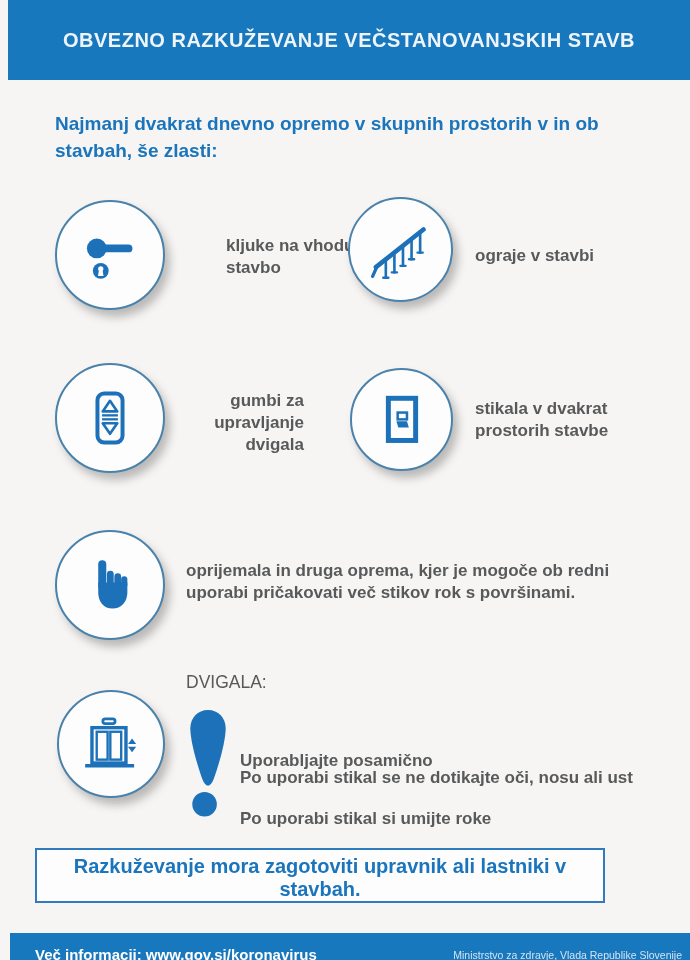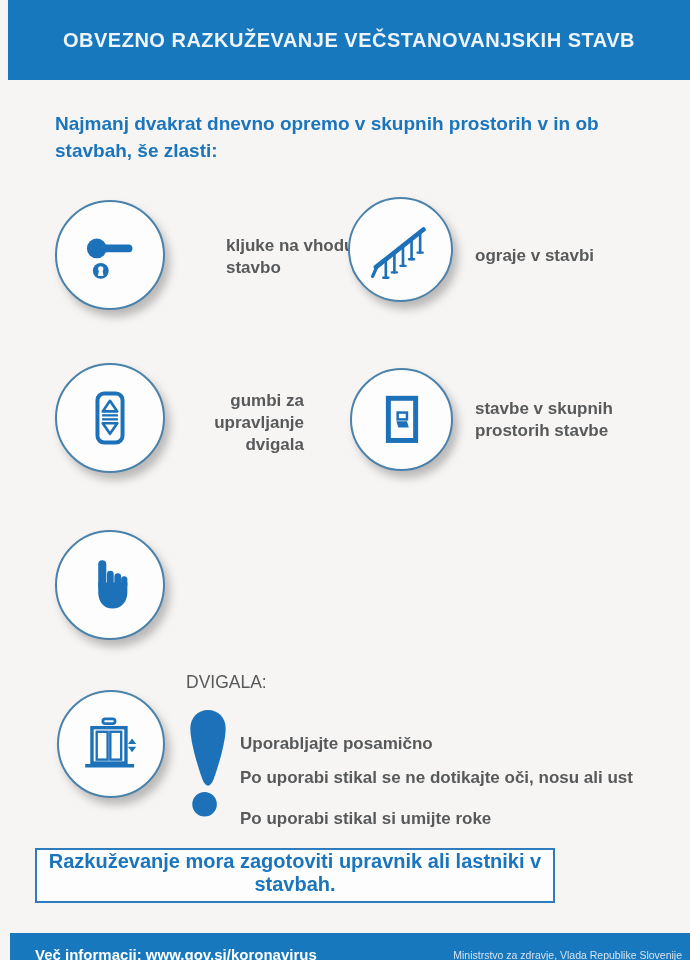--- a/index.html
+++ b/index.html
@@ -52,23 +52,23 @@
     position:absolute;left:186px;top:672px;
     color:#58595b;font-size:17.5px;font-weight:normal;
   }
   .rule{
     position:absolute;left:240px;width:445px;
     color:#58595b;font-size:17px;font-weight:bold;line-height:1.2;
   }
   .excl{position:absolute;left:188px;top:710px;}
   
   .notice{
-    position:absolute;left:35px;top:848px;width:520px;height:55px;
+    position:absolute;left:35px;top:848px;width:570px;height:55px;
     background:#fdfdfd;border:2px solid #2e7cbd;box-sizing:border-box;
-    display:flex;align-items:flex-start;justify-content:center;
+    display:flex;align-items:flex-end;justify-content:center;
   }
   .notice p{
     margin:0;color:#1b75bc;font-size:20px;font-weight:bold;text-align:center;
   }
   svg{display:block;}
 </style>
 </head>
 <body>
 
 <div class="page">
@@ -129,35 +129,36 @@
 
   <div class="circ" style="left:350px;top:368px;width:103px;height:103px;">
     <span>
       <svg width="62" height="62" viewBox="0 0 100 100">
         <rect x="28" y="15" width="44" height="68" fill="none" stroke="#1d71b8" stroke-width="8"></rect>
         <rect x="43" y="38" width="15" height="11" fill="none" stroke="#1d71b8" stroke-width="4"></rect>
         <polygon points="41,52 58,52 61,62 44,62" fill="#1d71b8"></polygon>
       </svg>
     </span>
   </div>
-  <p class="label" style="left:475px;top:398px;width:180px;">stavbe v skupnih prostorih stavbe</p>
+  <p class="label" style="left:475px;top:398px;width:180px;">stikala v dvakrat prostorih stavbe</p>
 
   <div class="circ" style="left:55px;top:530px;width:110px;height:110px;">
     <span>
       <svg width="62" height="62" viewBox="0 0 100 100">
         <g fill="#1d71b8">
           <rect x="31" y="10" width="13" height="48" rx="6.5"></rect>
           <rect x="45" y="27" width="11" height="28" rx="5.5"></rect>
           <rect x="57" y="31" width="11" height="24" rx="5.5"></rect>
           <rect x="68" y="36" width="10" height="19" rx="5"></rect>
           <path d="M31,46 L78,46 L78,62 C78,77 68,88 54,88 C40,88 31,77 31,62 Z"></path>
         </g>
       </svg>
     </span>
   </div>
+  <p class="label" style="left:186px;top:560px;width:475px;">oprijemala in druga oprema, kjer je mogoče ob redni uporabi pričakovati več stikov rok s površinami.</p>
 
   <div class="circ" style="left:57px;top:690px;width:108px;height:108px;">
     <span>
       <svg width="68" height="68" viewBox="0 0 100 100">
         <rect x="38" y="13" width="18" height="7" rx="3.5" fill="none" stroke="#1d71b8" stroke-width="4"></rect>
         <rect x="22" y="26" width="50" height="52" fill="none" stroke="#1d71b8" stroke-width="5"></rect>
         <rect x="29" y="32" width="16" height="41" fill="none" stroke="#1d71b8" stroke-width="3.5"></rect>
         <rect x="49" y="32" width="16" height="41" fill="none" stroke="#1d71b8" stroke-width="3.5"></rect>
         <line x1="12" y1="82" x2="84" y2="82" stroke="#1d71b8" stroke-width="5"></line>
         <polygon points="81,42 87,50 75,50" fill="#1d71b8"></polygon>
@@ -168,21 +169,21 @@
 
   <div class="dvigala-head">DVIGALA:</div>
 
   <span class="excl">
     <svg width="40" height="108" viewBox="0 0 40 110">
       <path d="M20,0 C30.5,0 38,8 38,18.5 C38,30 33,49 27,67 C25,73 23,77 20,77 C17,77 15,73 13,67 C7,49 2,30 2,18.5 C2,8 9.5,0 20,0 Z" fill="#1d71b8"></path>
       <circle cx="16.5" cy="96" r="12.5" fill="#1d71b8"></circle>
     </svg>
   </span>
 
-  <p class="rule" style="top:717px;">Uporabljajte posamično</p>
+  <p class="rule" style="top:734px;">Uporabljajte posamično</p>
   <p class="rule" style="top:751px;">Po uporabi stikal se ne dotikajte oči, nosu ali ust</p>
   <p class="rule" style="top:792px;">Po uporabi stikal si umijte roke</p>
 
   <div class="notice">
     <p>Razkuževanje mora zagotoviti upravnik ali lastniki v stavbah.</p>
   </div>
 
   <footer class="footerbar">
     <span class="footer-left">Več informacij: www.gov.si/koronavirus</span>
     <span class="footer-right">Ministrstvo za zdravje, Vlada Republike Slovenije</span>

